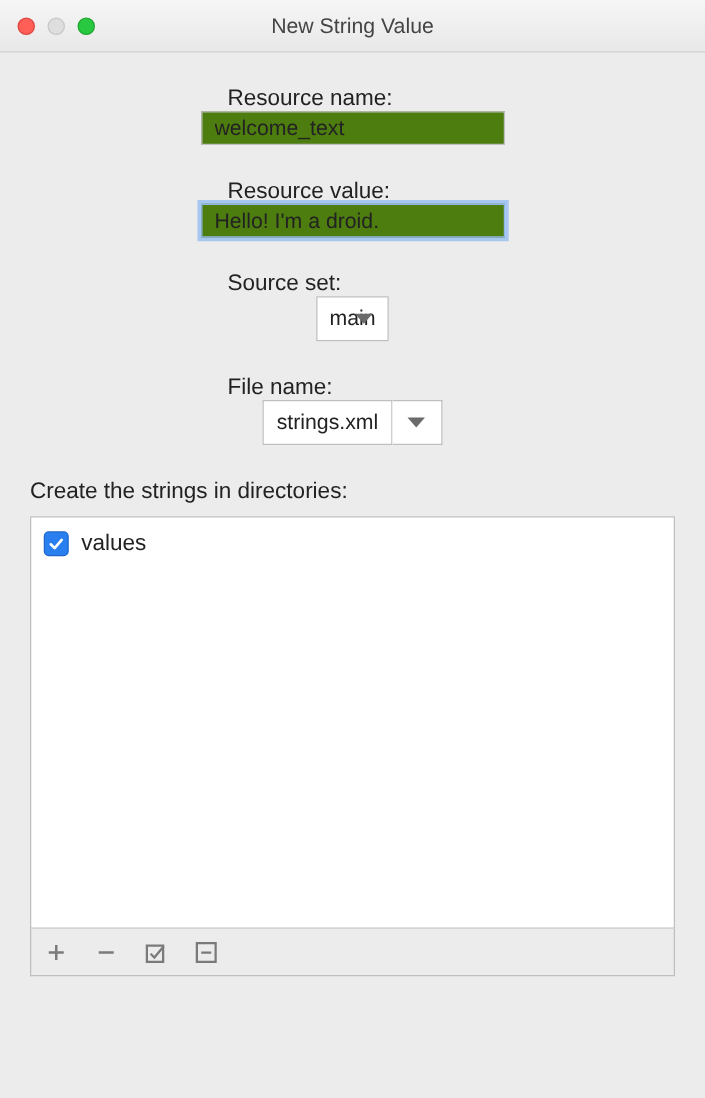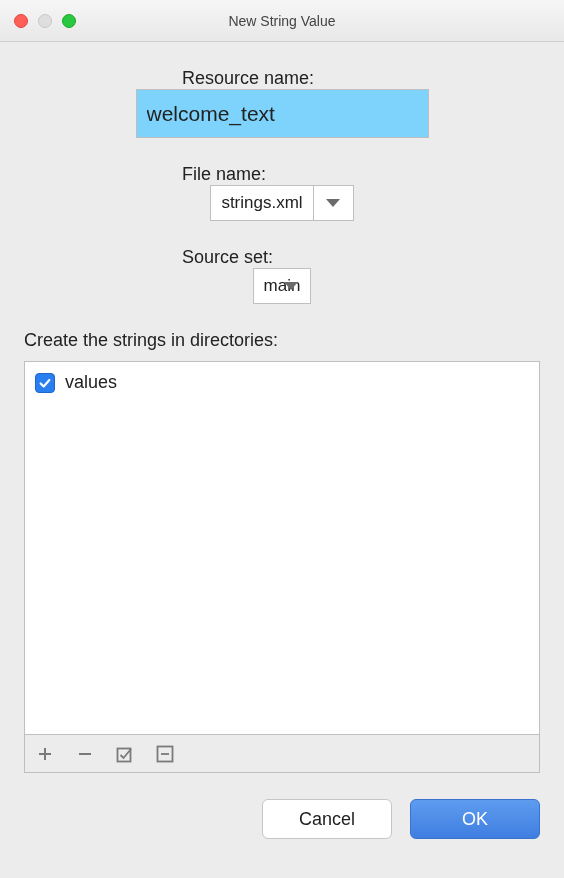--- a/index.html
+++ b/index.html
@@ -33,21 +33,21 @@
       border-radius: 50%;
     }
     .tl-close { background: #ff5f57; border: 0.5px solid #e24640; }
     .tl-min { background: #dedede; border: 0.5px solid #c8c8c8; }
     .tl-max { background: #28c940; border: 0.5px solid #1fa62e; }
     .titlebar-title {
       position: absolute;
       left: 0;
       right: 0;
       text-align: center;
-      font-size: 14px;
+      font-size: 17px;
       color: #444;
       pointer-events: none;
     }
     .content {
       padding: 26px 24px 20px 24px;
     }
     .form-row {
       display: flex;
       align-items: center;
       margin-bottom: 26px;
@@ -56,25 +56,25 @@
     .form-label {
       width: 200px;
       font-size: 18px;
       color: #222;
     }
     .form-field {
       flex: 1;
     }
     input[type="text"].textfield {
       width: 100%;
-      height: 49px;
-      font-size: 21px;
+      height: 27px;
+      font-size: 17px;
       padding: 4px 10px;
       border: 1px solid #bfbfbf;
-      background: #7dd3fc;
+      background: #4d7c0f;
       color: #222;
     }
     input[type="text"].textfield.focused {
       outline: none;
       border: 1px solid #8fb8ea;
       box-shadow: 0 0 0 3px #a7c7f0;
     }
     .select-wrap {
       position: relative;
       width: 100%;
@@ -131,21 +131,21 @@
       border-top: 8px solid #6b6b6b;
     }
     .section-label {
       font-size: 18px;
       color: #222;
       margin-bottom: 10px;
     }
     .dir-panel {
       background: #fff;
       border: 1px solid #bfbfbf;
-      height: 374px;
+      height: 330px;
       padding: 8px 10px;
     }
     .dir-row {
       display: flex;
       align-items: center;
       gap: 10px;
       font-size: 18px;
       color: #222;
       padding: 2px 0;
     }
@@ -222,43 +222,49 @@
 
 <div class="content">
 
   <div class="form-row">
     <div class="form-label">Resource name:</div>
     <div class="form-field">
       <input type="text" class="textfield" value="welcome_text" style="">
     </div>
   </div>
 
+  <div class="form-row">
+    <div class="form-label">Resource value:</div>
+    <div class="form-field">
+      <input type="text" class="textfield focused" value="Hello! I'm a droid." style="">
+    </div>
+  </div>
+
+  <div class="form-row">
+    <div class="form-label">Source set:</div>
+    <div class="form-field">
+      <div class="select-wrap">
+        <span>main</span>
+        <span class="select-caret"></span>
+      </div>
+    </div>
+  </div>
 
   <div class="form-row">
     <div class="form-label">File name:</div>
     <div class="form-field">
       <div class="combo-wrap">
         <div class="combo-text">strings.xml</div>
         <div class="combo-btn">
           <span class="caret"></span>
         </div>
       </div>
     </div>
   </div>
 
-  <div class="form-row">
-    <div class="form-label">Source set:</div>
-    <div class="form-field">
-      <div class="select-wrap">
-        <span>main</span>
-        <span class="select-caret"></span>
-      </div>
-    </div>
-  </div>
-
   <div class="section-label">Create the strings in directories:</div>
 
   <div class="dir-panel">
     <div class="dir-row">
       <div class="checkbox">
         <svg viewBox="0 0 16 16">
             <path d="M3 8.5 L6.5 12 L13 4.5" stroke="#fff" stroke-width="2.4" fill="none" stroke-linecap="round" stroke-linejoin="round"></path>
           </svg>
       </div>
       <span>values</span>
@@ -283,18 +289,14 @@
         </svg>
     </div>
     <div class="tool-icon">
       <svg viewBox="0 0 18 18" width="18" height="18">
           <rect x="1.5" y="1.5" width="15" height="15" stroke="#7a7a7a" stroke-width="1.8" fill="none"></rect>
           <path d="M5 9 H13" stroke="#7a7a7a" stroke-width="1.8" fill="none"></path>
         </svg>
     </div>
   </div>
 
-  <div class="button-row">
-    <div class="btn btn-default">Cancel</div>
-    <div class="btn btn-primary">OK</div>
-  </div>
 
 </div>
 
 </body></html>

